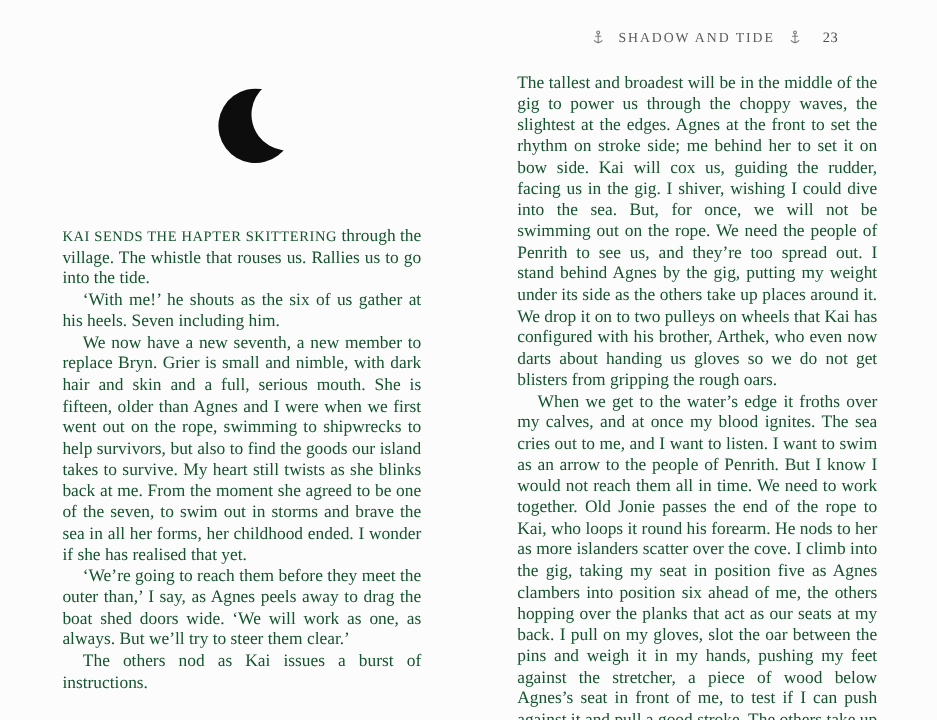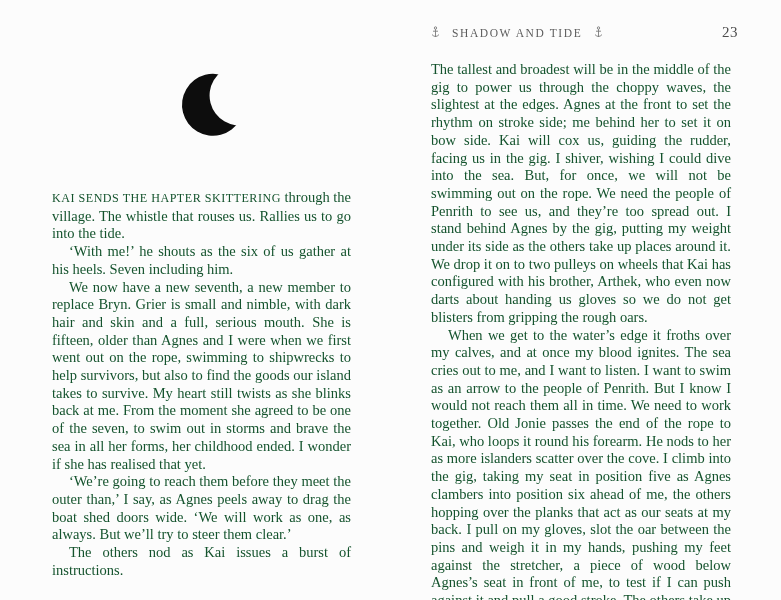--- a/index.html
+++ b/index.html
@@ -11,31 +11,31 @@
   }
   .spread {
     position: relative;
     width: 781px; height: 600px;
     overflow: hidden;
     background: #fcfcfc;
   }
 
   
   .running-header {
-    position: absolute; left: 431px; top: 24px; width: 307px;
-    display: flex; align-items: center; justify-content: space-between;
+    position: absolute; left: 443px; top: 24px; width: 307px;
+    display: flex; align-items: center; justify-content: center;
   }
   .header-title-group { display: flex; align-items: center; gap: 12px; }
   .header-text {
     font-size: 11.5px; letter-spacing: 1.6px;
     color: #5c5c5c;
   }
   .ornament { display: inline-flex; align-items: center; }
   .page-number {
-    margin-left: 19px; font-size: 15px; color: #4c4c4c; letter-spacing: 0.5px;
+    margin-left: 19px; font-size: 12px; color: #4c4c4c; letter-spacing: 0.5px;
   }
 
   
   .left-col { position: absolute; left: 52px; top: 0; width: 299px; }
   .moon-row { margin-top: 74px; display: flex; justify-content: center; }
   .moon { position: relative; width: 64px; height: 62px; transform: translateX(12px) rotate(8deg); }
   .moon-dark { position: absolute; left: 0; top: 0; width: 62px; height: 62px; background: #0d0d0d; border-radius: 50%; }
   .moon-cut  { position: absolute; left: 26px; top: -12px; width: 60px; height: 60px; background: #fcfcfc; border-radius: 50%; }
 
   .chapter-title {

